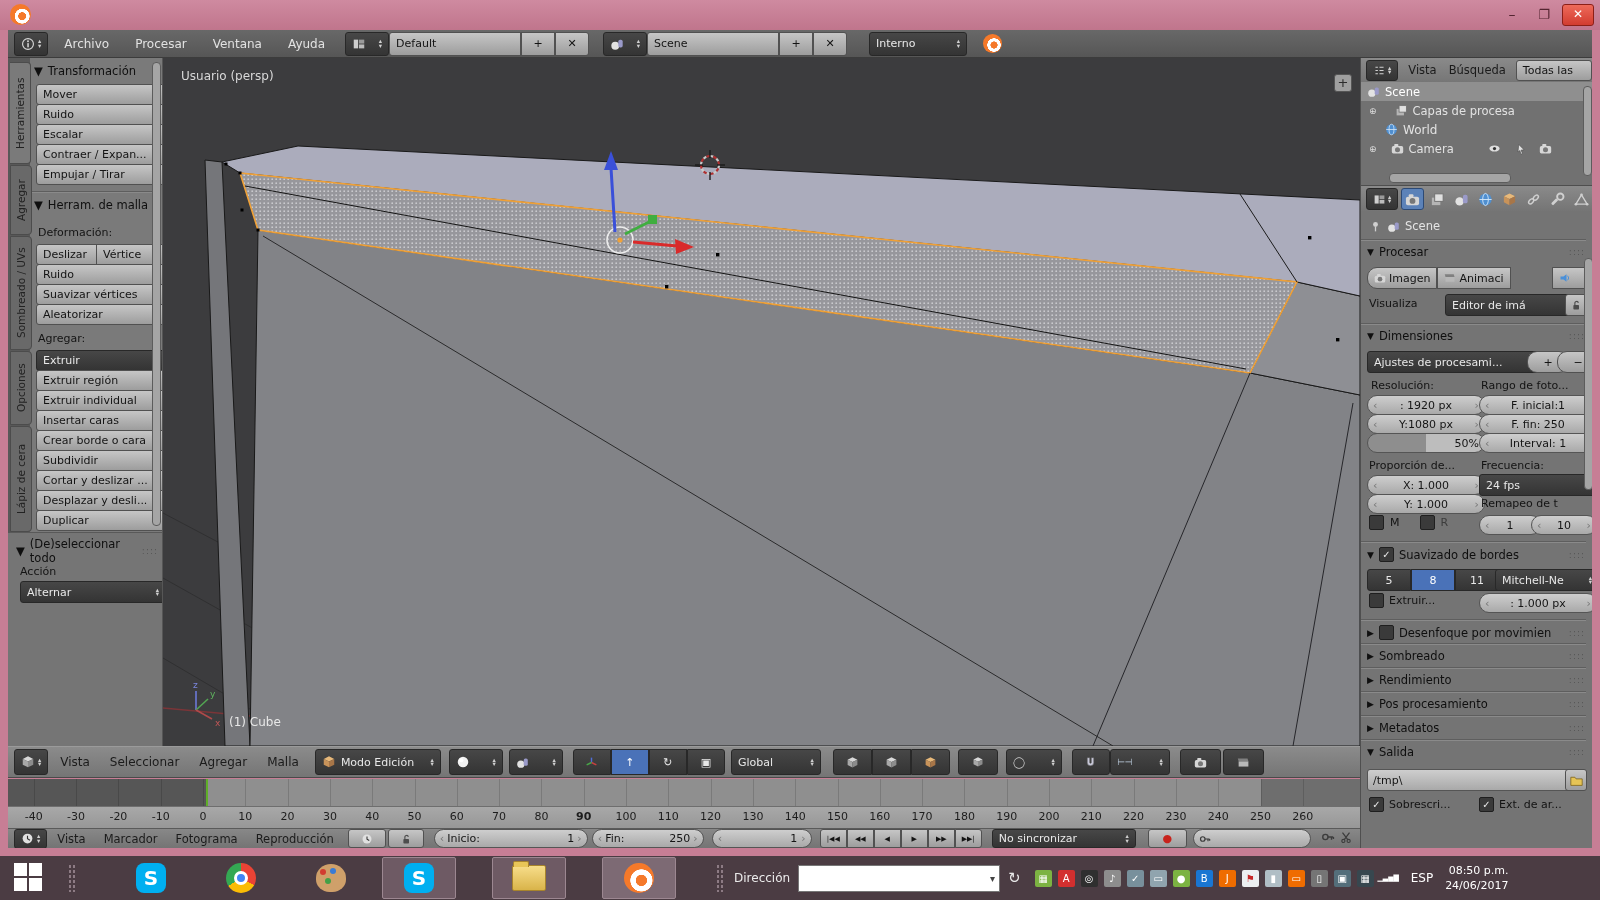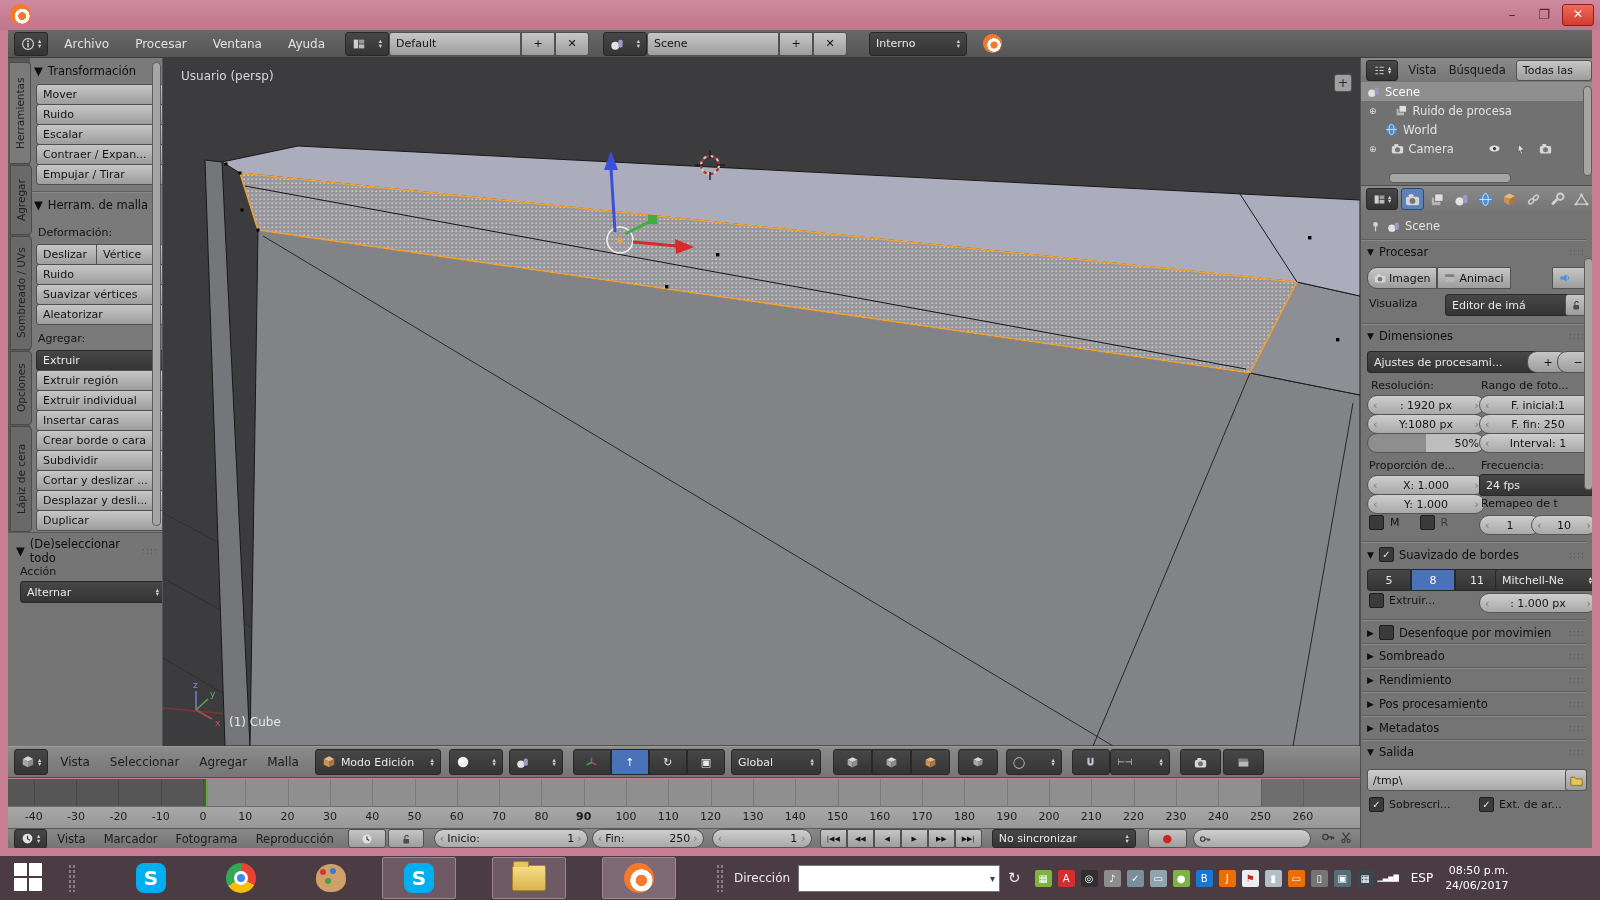--- a/index.html
+++ b/index.html
@@ -577,21 +577,21 @@
           <span style="margin-left: 5px; color: rgb(255, 255, 255); font-size: 11.5px;">Scene</span>
         </div>
         <div class="row" style="position: absolute; left: 0px; top: 19px; width: 232px; height: 19px;">
           <span style="margin-left: 8px; color: rgb(221, 221, 221); font-size: 9px;">⊕</span>
           <span class="ic" style="width: 13px; height: 13px; margin-left: 18px;">
             <svg viewBox="0 0 16 16">
               <rect x="2" y="6" width="9" height="8" fill="#b5b5b5"></rect>
               <rect x="5" y="2" width="9" height="8" fill="#e0e0e0" stroke="#6f6f6f"></rect>
             </svg>
           </span>
-          <span style="margin-left: 5px; color: rgb(226, 226, 226); font-size: 11.5px;">Ruido de procesa</span>
+          <span style="margin-left: 5px; color: rgb(226, 226, 226); font-size: 11.5px;">Capas de procesa</span>
         </div>
         <div class="row" style="position: absolute; left: 0px; top: 38px; width: 232px; height: 19px;">
           <span class="ic" style="width: 13px; height: 13px; margin-left: 24px;">
             <svg viewBox="0 0 16 16">
               <circle cx="8" cy="8" r="6.5" fill="#4f8fd0"></circle>
               <ellipse cx="8" cy="8" rx="3" ry="6.5" fill="none" stroke="#cfe4f7"></ellipse>
               <line x1="1.5" y1="8" x2="14.5" y2="8" stroke="#cfe4f7"></line>
             </svg>
           </span>
           <span style="margin-left: 5px; color: rgb(226, 226, 226); font-size: 12px;">World</span>

